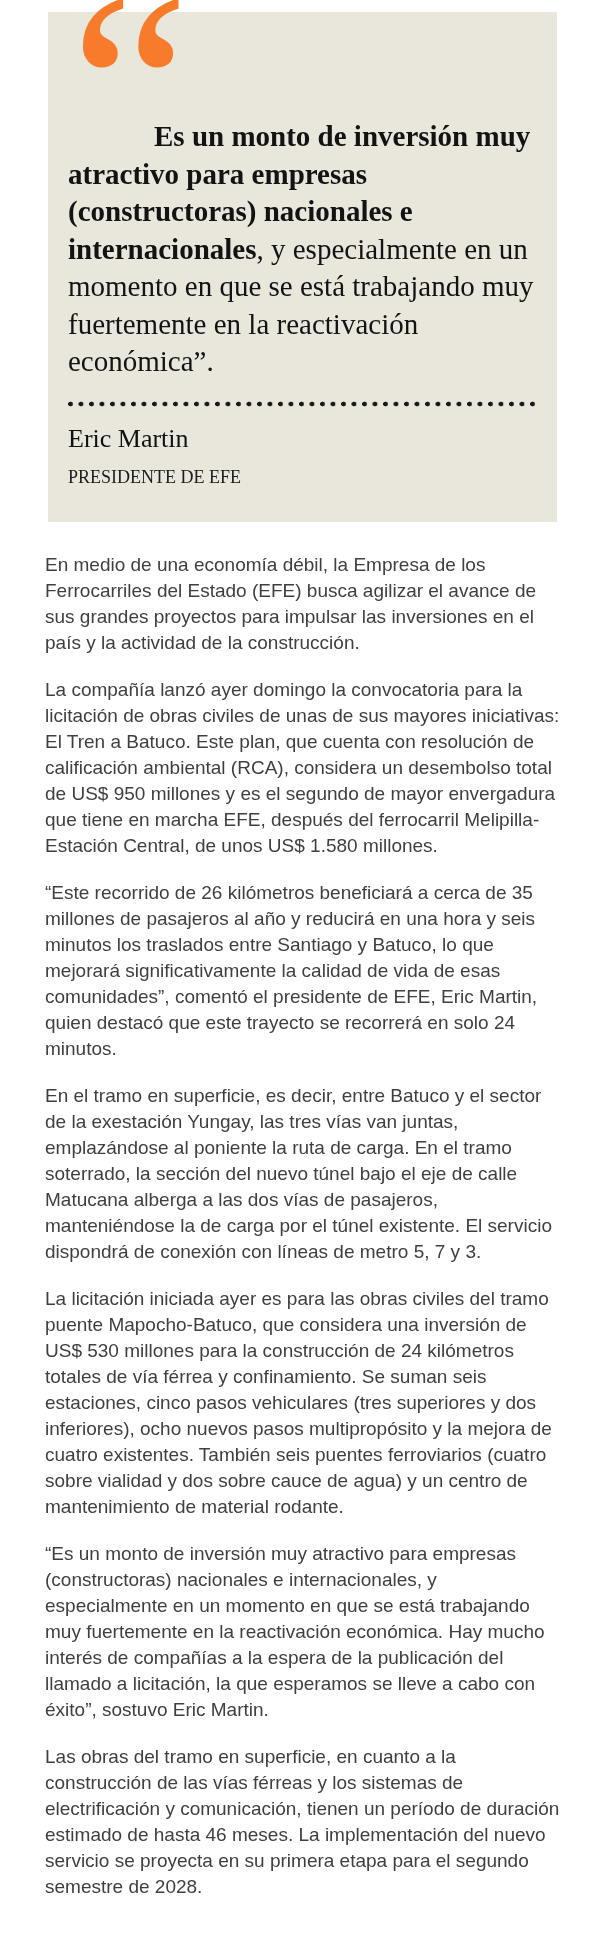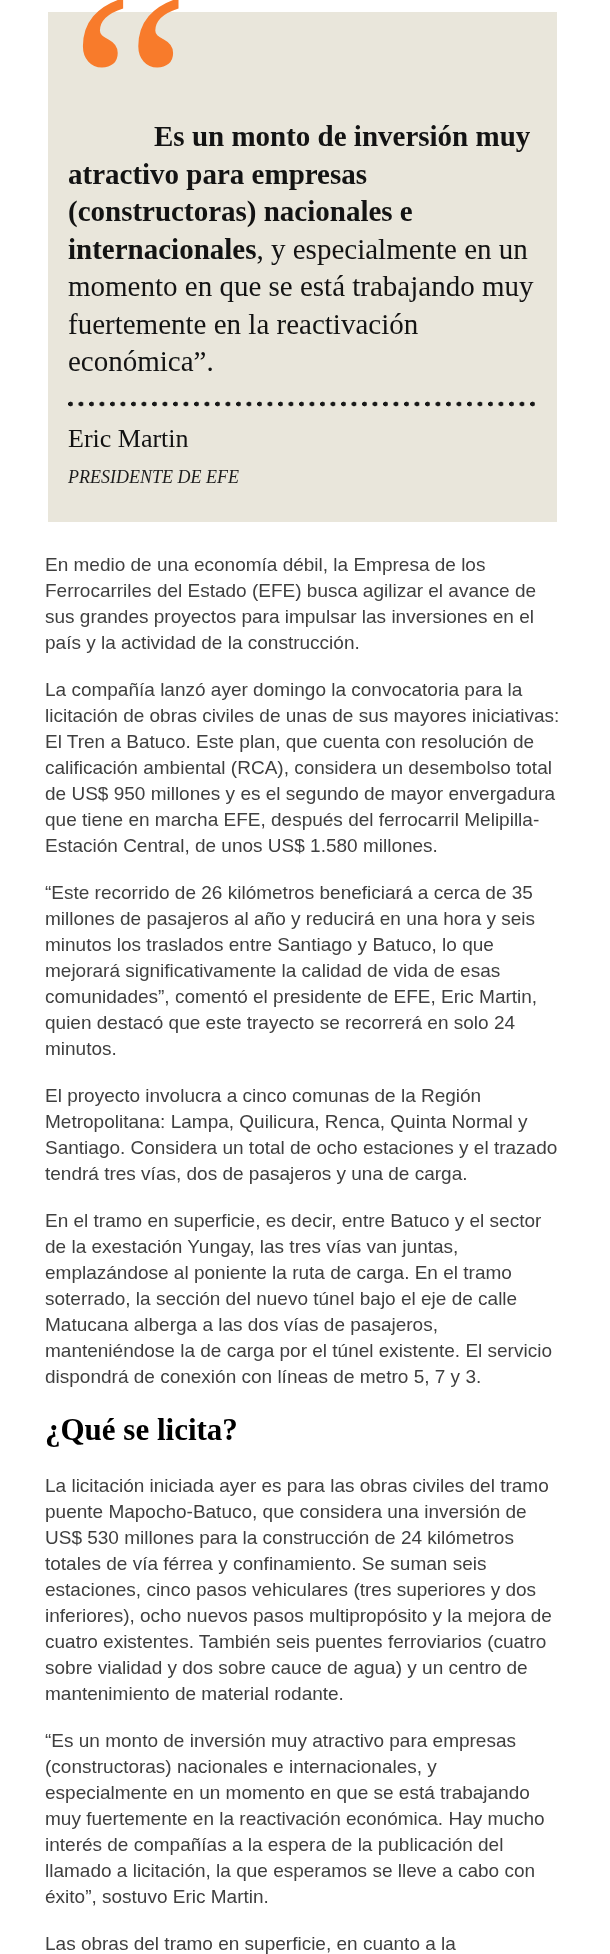--- a/index.html
+++ b/index.html
@@ -60,21 +60,20 @@
     font-size: 26px;
     line-height: 30px;
     color: #111111;
   }
   .quote-role {
     margin-top: 13px;
     font-family: "Liberation Serif", "DejaVu Serif", serif;
     font-size: 18px;
     line-height: 21px;
     color: #1c1c1c;
-    font-style: italic;
   }
 
   
   .article {
     padding: 30px 50px 14px 45px;
   }
   .article p {
     margin: 0 0 21px 0;
     font-size: 19px;
     line-height: 26px;
@@ -106,21 +105,19 @@
     <figcaption>
       <div class="quote-author">Eric Martin</div>
       <div class="quote-role">PRESIDENTE DE EFE</div>
     </figcaption>
   </figure>
 
   <article class="article">
     <p>En medio de una economía débil, la Empresa de los Ferrocarriles del Estado (EFE) busca agilizar el avance de sus grandes proyectos para impulsar las inversiones en el país y la actividad de la construcción.</p>
     <p>La compañía lanzó ayer domingo la convocatoria para la licitación de obras civiles de unas de sus mayores iniciativas: El Tren a Batuco. Este plan, que cuenta con resolución de calificación ambiental (RCA), considera un desembolso total de US$ 950 millones y es el segundo de mayor envergadura que tiene en marcha EFE, después del ferrocarril Melipilla-Estación Central, de unos US$ 1.580 millones.</p>
     <p>“Este recorrido de 26 kilómetros beneficiará a cerca de 35 millones de pasajeros al año y reducirá en una hora y seis minutos los traslados entre Santiago y Batuco, lo que mejorará significativamente la calidad de vida de esas comunidades”, comentó el presidente de EFE, Eric Martin, quien destacó que este trayecto se recorrerá en solo 24 minutos.</p>
-    <p>El proyecto involucra a cinco comunas de la Región Metropolitana: Lampa, Quilicura, Renca, Quinta Normal y Santiago. Considera un total de ocho estaciones y el trazado tendrá tres vías, dos de pasajeros y una de carga.</p>
     <p>En el tramo en superficie, es decir, entre Batuco y el sector de la exestación Yungay, las tres vías van juntas, emplazándose al poniente la ruta de carga. En el tramo soterrado, la sección del nuevo túnel bajo el eje de calle Matucana alberga a las dos vías de pasajeros, manteniéndose la de carga por el túnel existente. El servicio dispondrá de conexión con líneas de metro 5, 7 y 3.</p>
-    <h2>¿Qué se licita?</h2>
     <p>La licitación iniciada ayer es para las obras civiles del tramo puente Mapocho-Batuco, que considera una inversión de US$ 530 millones para la construcción de 24 kilómetros totales de vía férrea y confinamiento. Se suman seis estaciones, cinco pasos vehiculares (tres superiores y dos inferiores), ocho nuevos pasos multipropósito y la mejora de cuatro existentes. También seis puentes ferroviarios (cuatro sobre vialidad y dos sobre cauce de agua) y un centro de mantenimiento de material rodante.</p>
     <p>“Es un monto de inversión muy atractivo para empresas (constructoras) nacionales e internacionales, y especialmente en un momento en que se está trabajando muy fuertemente en la reactivación económica. Hay mucho interés de compañías a la espera de la publicación del llamado a licitación, la que esperamos se lleve a cabo con éxito”, sostuvo Eric Martin.</p>
     <p>Las obras del tramo en superficie, en cuanto a la construcción de las vías férreas y los sistemas de electrificación y comunicación, tienen un período de duración estimado de hasta 46 meses. La implementación del nuevo servicio se proyecta en su primera etapa para el segundo semestre de 2028.</p>
   </article>
 
 </div>
 
 </body></html>

